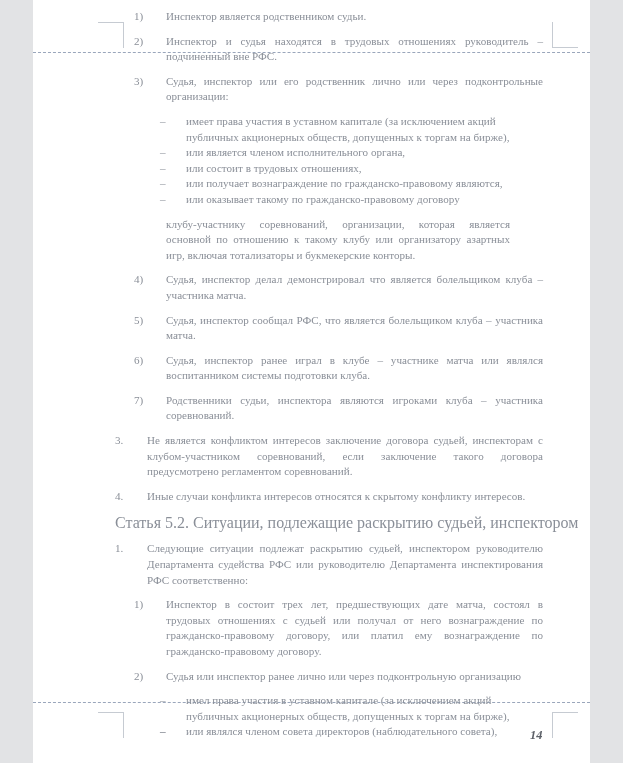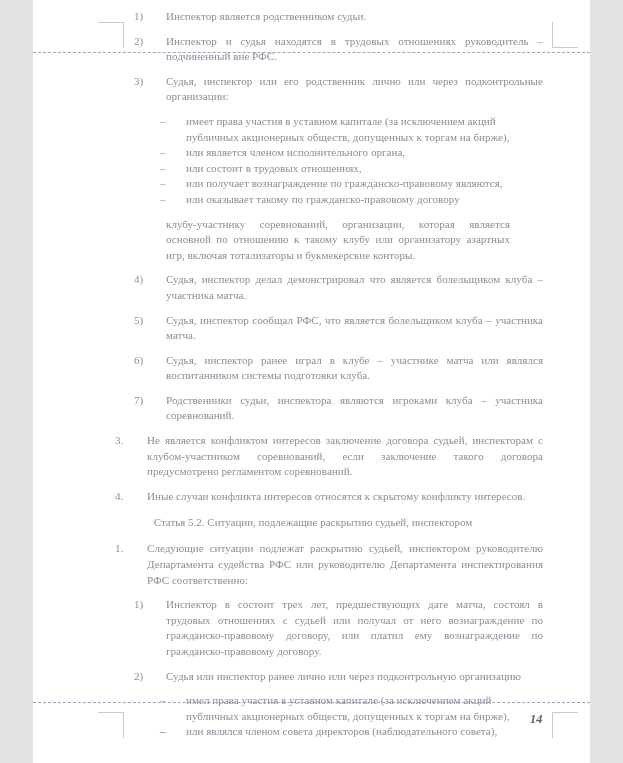--- a/index.html
+++ b/index.html
@@ -131,32 +131,32 @@
     padding-right: 113px;
   }
 
   .gap-s { margin-top: 9px; }
   .gap-0 { margin-top: 0; }
 
   
   .heading {
     padding-left: 115px;
     padding-right: 112px;
-    font-size: 11px;
+    font-size: 16px;
     line-height: 19px;
     color: #8a8f98;
-    text-align: center;
+    text-align: left;
     white-space: nowrap;
   }
 
   
   .folio {
     position: absolute;
     left: 530px;
-    top: 712px;
+    top: 728px;
     font-size: 12.4px;
     line-height: 14px;
     font-weight: 700;
     color: #5d6168;
     font-style: italic;
   }
 </style>
 </head>
 <body>
 

